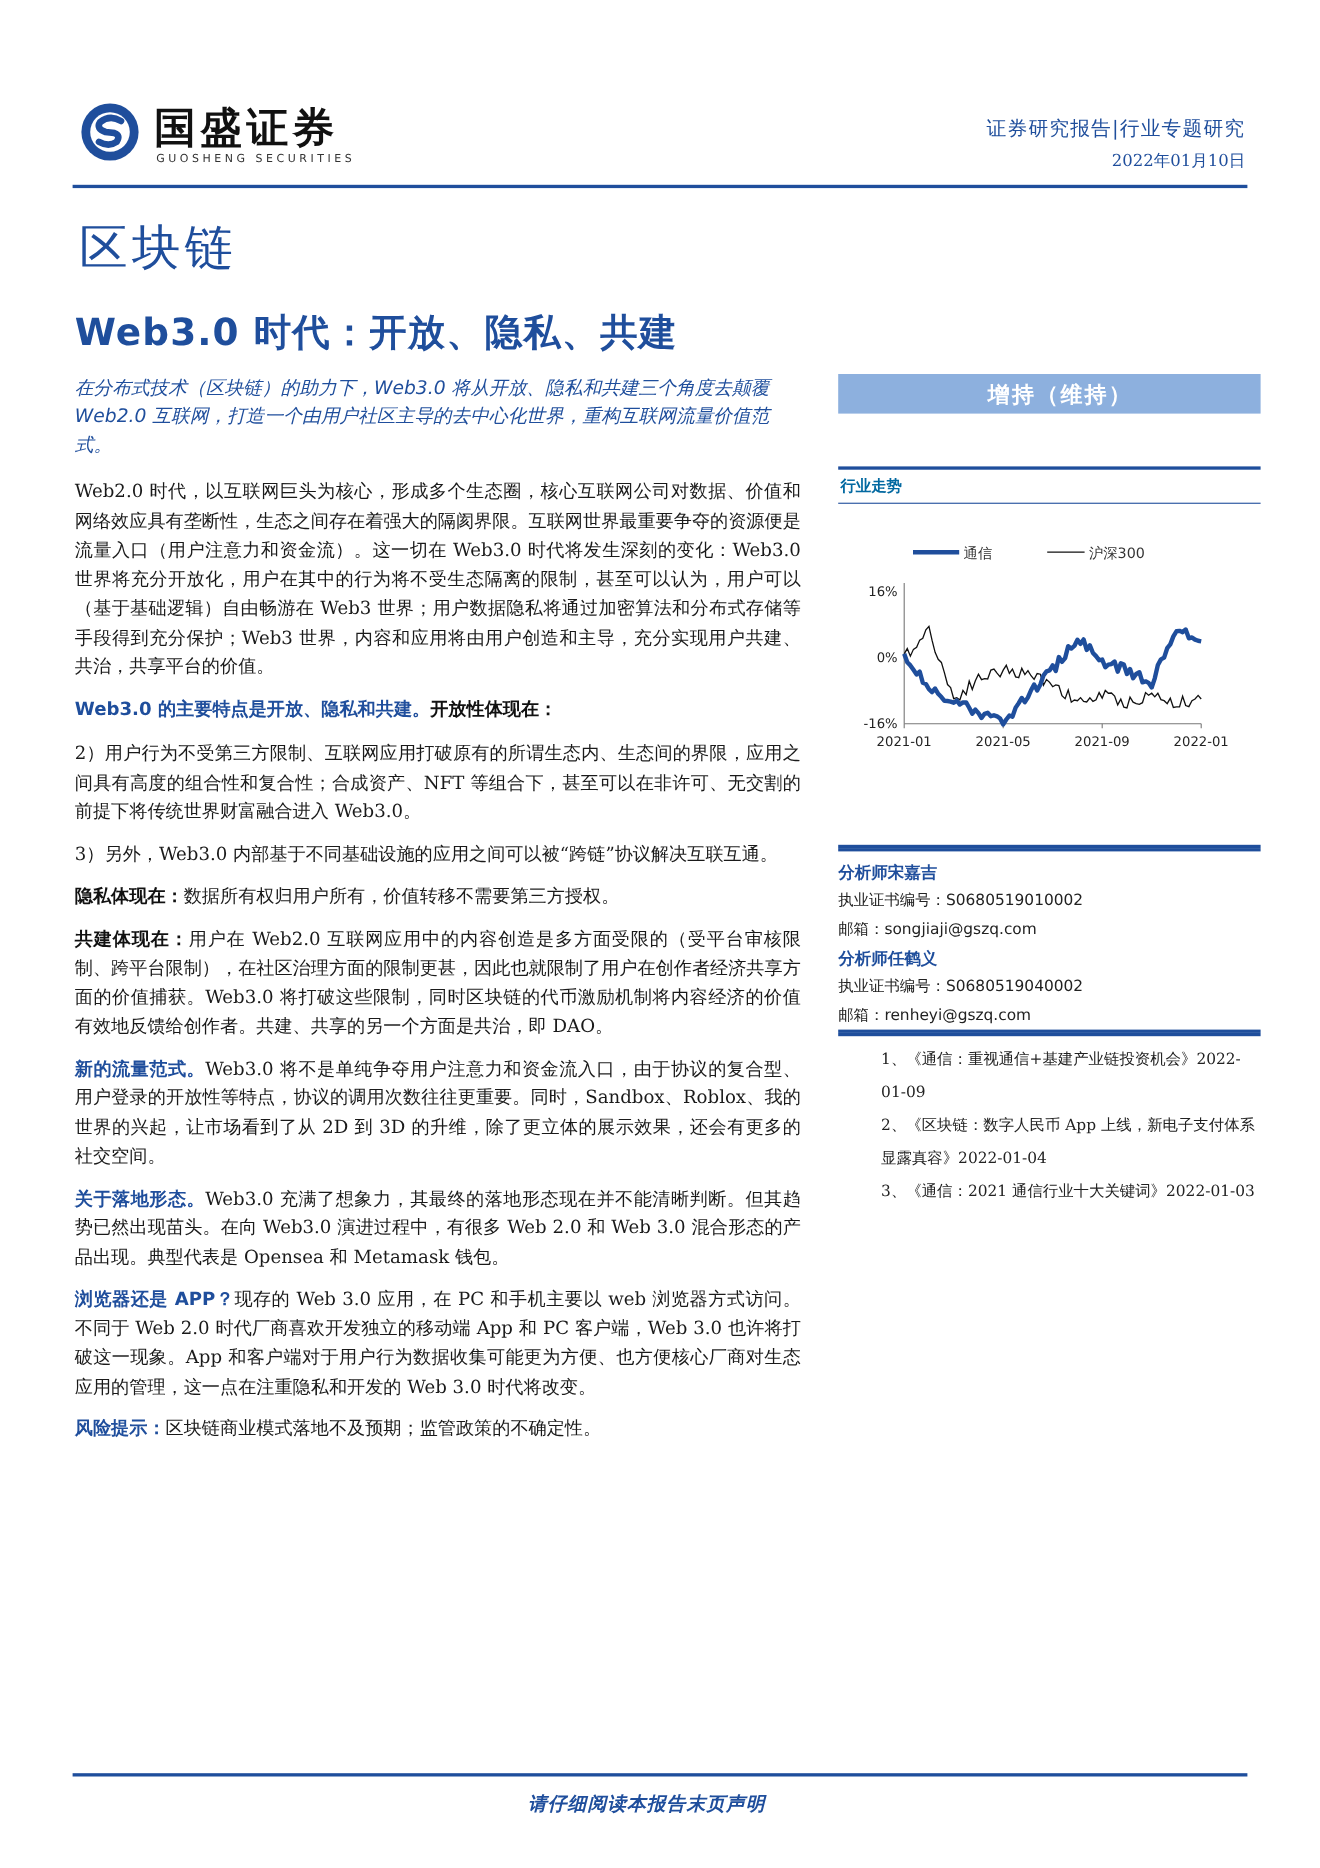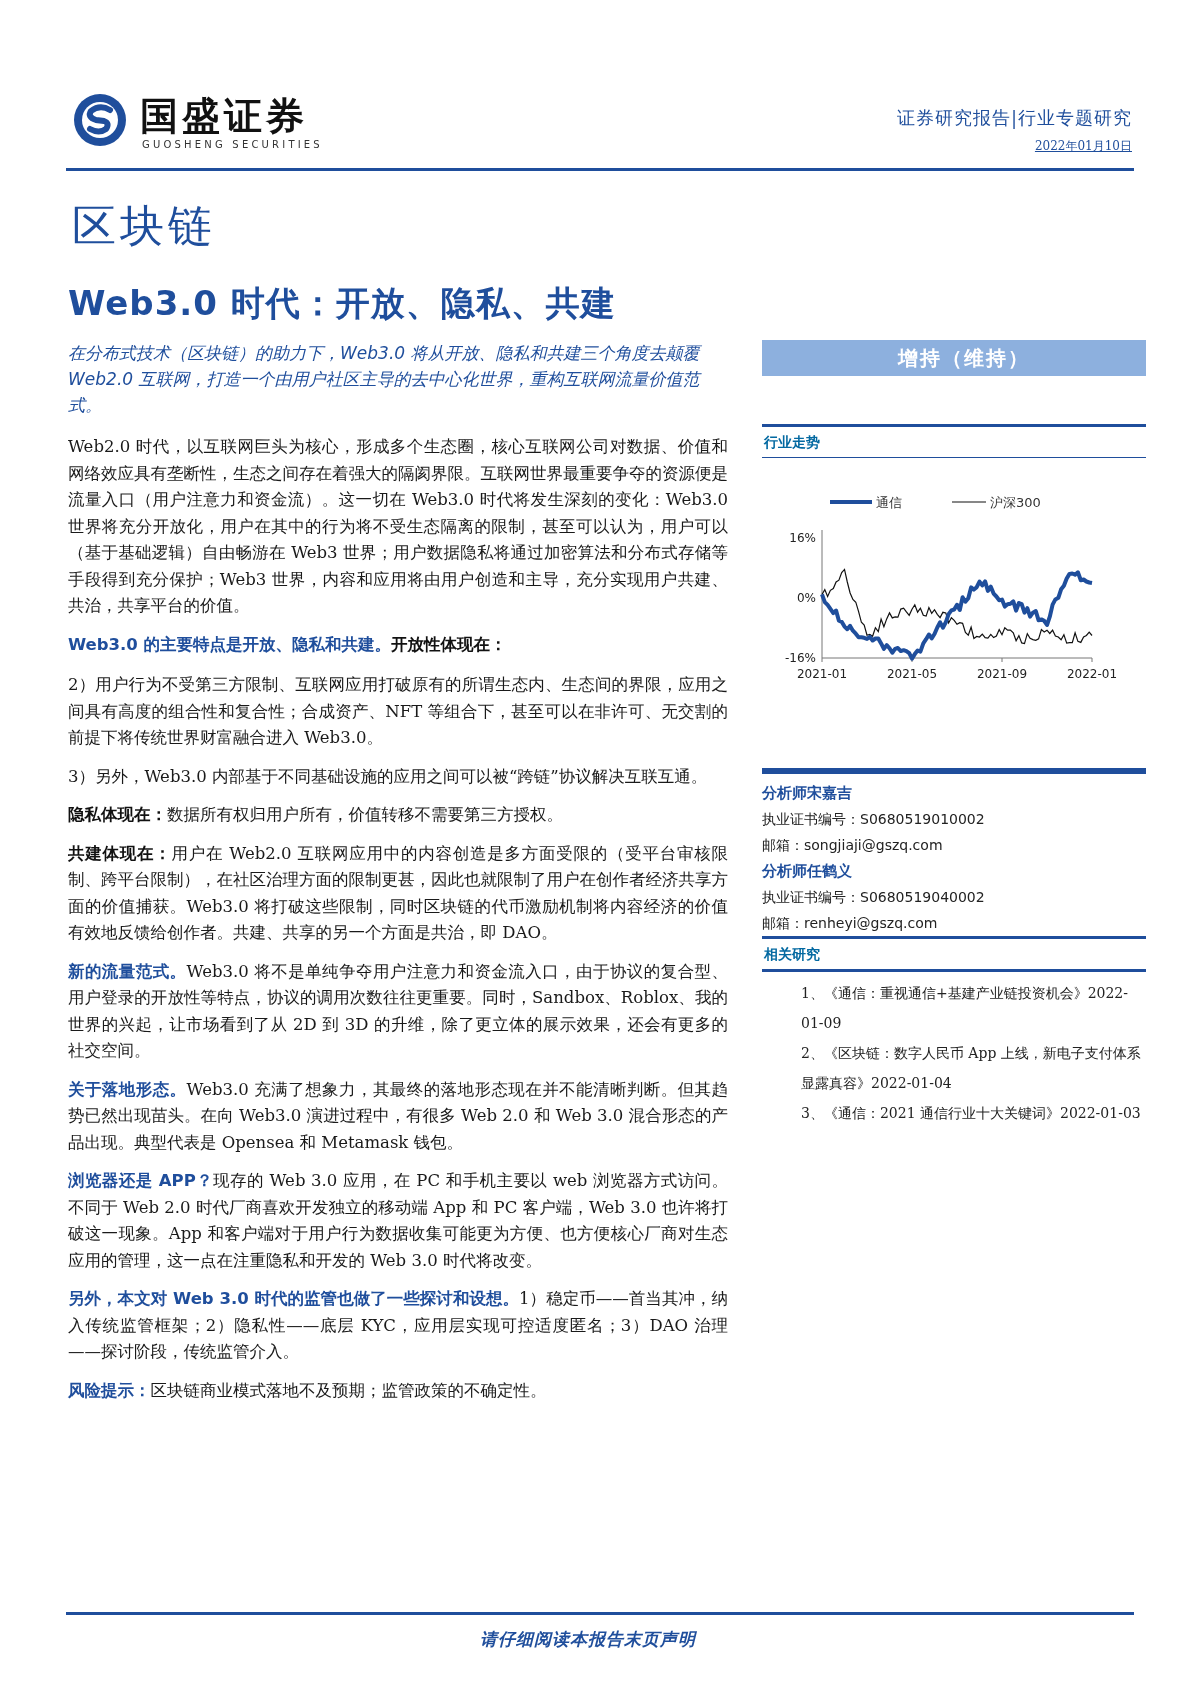--- a/index.html
+++ b/index.html
@@ -6,21 +6,21 @@
   body { width:1200px; height:1698px; position:relative; overflow:hidden;
          font-family:"DejaVu Sans", "Liberation Sans", sans-serif; color:#1a1a1a; }
   .abs { position:absolute; }
 
   
   .logo-mark { left:72px; top:92px; width:56px; height:56px; }
   .logo-cn { left:140px; top:94px; font-size:38px; font-weight:bold; letter-spacing:4px; color:#111; font-family:"DejaVu Serif", serif; line-height:44px; }
   .logo-en { left:142px; top:139px; font-size:10px; letter-spacing:3.2px; color:#333; }
   .hdr-right { right:68px; top:106px; text-align:right; color:#1f4e9c; font-family:"DejaVu Serif", serif; }
   .hdr-type { font-size:18px; line-height:24px; letter-spacing:1px; }
-  .hdr-date { font-size:12px; line-height:24px; margin-top:4px;text-decoration:underline; }
+  .hdr-date { font-size:15px; line-height:24px; margin-top:4px; }
   .hdr-rule { left:66px; top:168px; width:1068px; height:3px; background:#1f4e9c; }
 
   .sector { left:72px; top:198px; font-size:44px; color:#1f4e9c; font-family:"DejaVu Serif", serif; letter-spacing:4px; line-height:56px; }
   .title { left:68px; top:280px; font-size:34px; font-weight:bold; color:#1f4e9c; line-height:46px; font-family:"DejaVu Sans", sans-serif; letter-spacing:1px; }
 
   
   .left { left:68px; top:340px; width:660px; }
   .summary { color:#1f4e9c; font-weight:normal; font-size:17px; line-height:26px; margin:0 0 16px 0; font-style:italic; }
   .p { font-size:16.5px; line-height:26.5px; margin:0 0 12px 0; text-align:justify; font-family:"DejaVu Serif", serif; }
   .p .lead { color:#1f4e9c; font-weight:bold; font-family:"DejaVu Sans", sans-serif; }
@@ -65,21 +65,20 @@
   <p class="summary">在分布式技术（区块链）的助力下，Web3.0 将从开放、隐私和共建三个角度去颠覆 Web2.0 互联网，打造一个由用户社区主导的去中心化世界，重构互联网流量价值范式。</p>
   <p class="p">Web2.0 时代，以互联网巨头为核心，形成多个生态圈，核心互联网公司对数据、价值和网络效应具有垄断性，生态之间存在着强大的隔阂界限。互联网世界最重要争夺的资源便是流量入口（用户注意力和资金流）。这一切在 Web3.0 时代将发生深刻的变化：Web3.0 世界将充分开放化，用户在其中的行为将不受生态隔离的限制，甚至可以认为，用户可以（基于基础逻辑）自由畅游在 Web3 世界；用户数据隐私将通过加密算法和分布式存储等手段得到充分保护；Web3 世界，内容和应用将由用户创造和主导，充分实现用户共建、共治，共享平台的价值。</p>
   <p class="p heading"><span class="lead">Web3.0 的主要特点是开放、隐私和共建。</span><span class="lead-black">开放性体现在：</span></p>
   <p class="p">2）用户行为不受第三方限制、互联网应用打破原有的所谓生态内、生态间的界限，应用之间具有高度的组合性和复合性；合成资产、NFT 等组合下，甚至可以在非许可、无交割的前提下将传统世界财富融合进入 Web3.0。</p>
   <p class="p">3）另外，Web3.0 内部基于不同基础设施的应用之间可以被“跨链”协议解决互联互通。</p>
   <p class="p"><span class="lead-black">隐私体现在：</span><span>数据所有权归用户所有，价值转移不需要第三方授权。</span></p>
   <p class="p"><span class="lead-black">共建体现在：</span><span>用户在 Web2.0 互联网应用中的内容创造是多方面受限的（受平台审核限制、跨平台限制），在社区治理方面的限制更甚，因此也就限制了用户在创作者经济共享方面的价值捕获。Web3.0 将打破这些限制，同时区块链的代币激励机制将内容经济的价值有效地反馈给创作者。共建、共享的另一个方面是共治，即 DAO。</span></p>
   <p class="p"><span class="lead">新的流量范式。</span><span>Web3.0 将不是单纯争夺用户注意力和资金流入口，由于协议的复合型、用户登录的开放性等特点，协议的调用次数往往更重要。同时，Sandbox、Roblox、我的世界的兴起，让市场看到了从 2D 到 3D 的升维，除了更立体的展示效果，还会有更多的社交空间。</span></p>
   <p class="p"><span class="lead">关于落地形态。</span><span>Web3.0 充满了想象力，其最终的落地形态现在并不能清晰判断。但其趋势已然出现苗头。在向 Web3.0 演进过程中，有很多 Web 2.0 和 Web 3.0 混合形态的产品出现。典型代表是 Opensea 和 Metamask 钱包。</span></p>
   <p class="p"><span class="lead">浏览器还是 APP？</span><span>现存的 Web 3.0 应用，在 PC 和手机主要以 web 浏览器方式访问。不同于 Web 2.0 时代厂商喜欢开发独立的移动端 App 和 PC 客户端，Web 3.0 也许将打破这一现象。App 和客户端对于用户行为数据收集可能更为方便、也方便核心厂商对生态应用的管理，这一点在注重隐私和开发的 Web 3.0 时代将改变。</span></p>
-  <p class="p"><span class="lead">另外，本文对 Web 3.0 时代的监管也做了一些探讨和设想。</span><span>1）稳定币——首当其冲，纳入传统监管框架；2）隐私性——底层 KYC，应用层实现可控适度匿名；3）DAO 治理——探讨阶段，传统监管介入。</span></p>
   <p class="p"><span class="lead">风险提示：</span><span>区块链商业模式落地不及预期；监管政策的不确定性。</span></p>
 </div>
 
 <div class="abs right">
   <div class="rating">增持（维持）</div>
 
   <div style="height:48px"></div>
   <div class="sec-rule"></div>
   <div class="sec-title">行业走势</div>
   <div class="sec-rule" style="height:1px"></div>
@@ -116,21 +115,20 @@
     <div class="author-name">分析师宋嘉吉</div>
     <div class="author-line">执业证书编号：S0680519010002</div>
     <div class="author-line">邮箱：songjiaji@gszq.com</div>
   </div>
   <div>
     <div class="author-name">分析师任鹤义</div>
     <div class="author-line">执业证书编号：S0680519040002</div>
     <div class="author-line">邮箱：renheyi@gszq.com</div>
   </div>
   <div class="sec-rule"></div>
-  <div class="sec-title">相关研究</div>
   <div class="sec-rule"></div>
   <div style="height:6px"></div>
   <div class="rel-item">1、《通信：重视通信+基建产业链投资机会》2022-01-09</div>
   <div class="rel-item">2、《区块链：数字人民币 App 上线，新电子支付体系显露真容》2022-01-04</div>
   <div class="rel-item">3、《通信：2021 通信行业十大关键词》2022-01-03</div>
 </div>
 
 <div class="abs foot-rule"></div>
 <div class="abs foot-note">请仔细阅读本报告末页声明</div>
 

